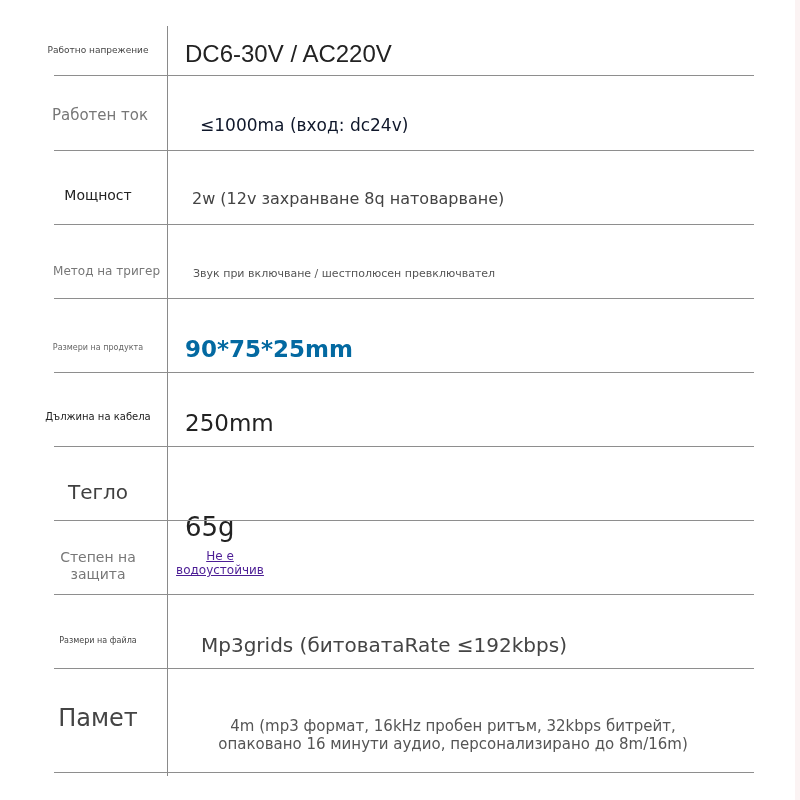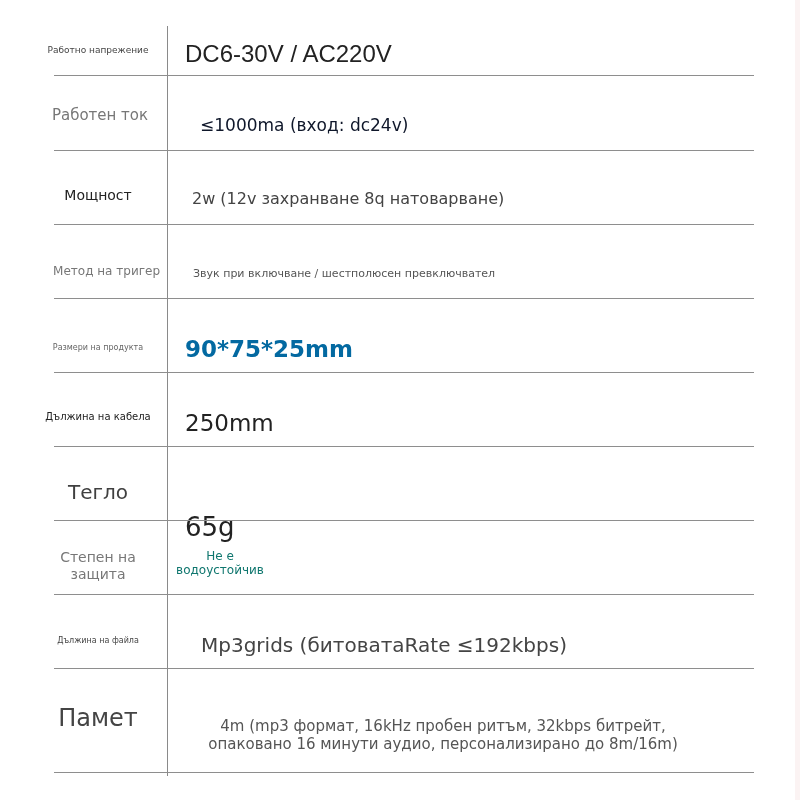--- a/index.html
+++ b/index.html
@@ -43,23 +43,23 @@
 
   <div class="lbl" style="top:411px;left:32px;width:132px;font-size:10px;color:#222;white-space:nowrap;">Дължина на кабела</div>
   <div class="val" style="top:410px;left:185px;font-size:23px;color:#222;">250mm</div>
   <div class="hline" style="top:446px;"></div>
 
   <div class="lbl" style="top:480px;left:44px;width:108px;font-size:20px;color:#404040;text-align:center;">Тегло</div>
   <div class="val" style="top:484px;left:185px;font-size:26px;color:#222;margin-top:28px;">65g</div>
   <div class="hline" style="top:520px;"></div>
 
   <div class="lbl" style="top:549px;left:50px;width:96px;font-size:14px;color:#777;">Степен на защита</div>
-  <div class="val" style="top:549px;left:170px;width:100px;white-space:normal;text-align:center;font-size:12px;color:#0f766e;">Не е водоустойчив</div>
+  <div class="val" style="top:549px;left:170px;width:100px;white-space:normal;text-align:center;font-size:12px;color:#4c1d95;text-decoration:underline;">Не е водоустойчив</div>
   <div class="hline" style="top:594px;"></div>
 
-  <div class="lbl" style="top:636px;left:36px;width:124px;font-size:8px;color:#444;">Дължина на файла</div>
+  <div class="lbl" style="top:636px;left:36px;width:124px;font-size:8px;color:#444;">Размери на файла</div>
   <div class="val" style="top:633px;left:201px;font-size:20px;color:#444;">Mp3grids (битоватаRate ≤192kbps)</div>
   <div class="hline" style="top:668px;"></div>
 
   <div class="lbl" style="top:704px;left:44px;width:108px;font-size:24px;color:#444;">Памет</div>
-  <div class="val" style="top:717px;left:178px;width:530px;white-space:normal;text-align:center;font-size:15px;color:#555;">4m (mp3 формат, 16kHz пробен ритъм, 32kbps битрейт, опаковано 16 минути аудио, персонализирано до 8m/16m)</div>
+  <div class="val" style="top:717px;left:188px;width:530px;white-space:normal;text-align:center;font-size:15px;color:#555;">4m (mp3 формат, 16kHz пробен ритъм, 32kbps битрейт, опаковано 16 минути аудио, персонализирано до 8m/16m)</div>
   <div class="hline" style="top:772px;"></div>
 </div>
 
 </body></html>

